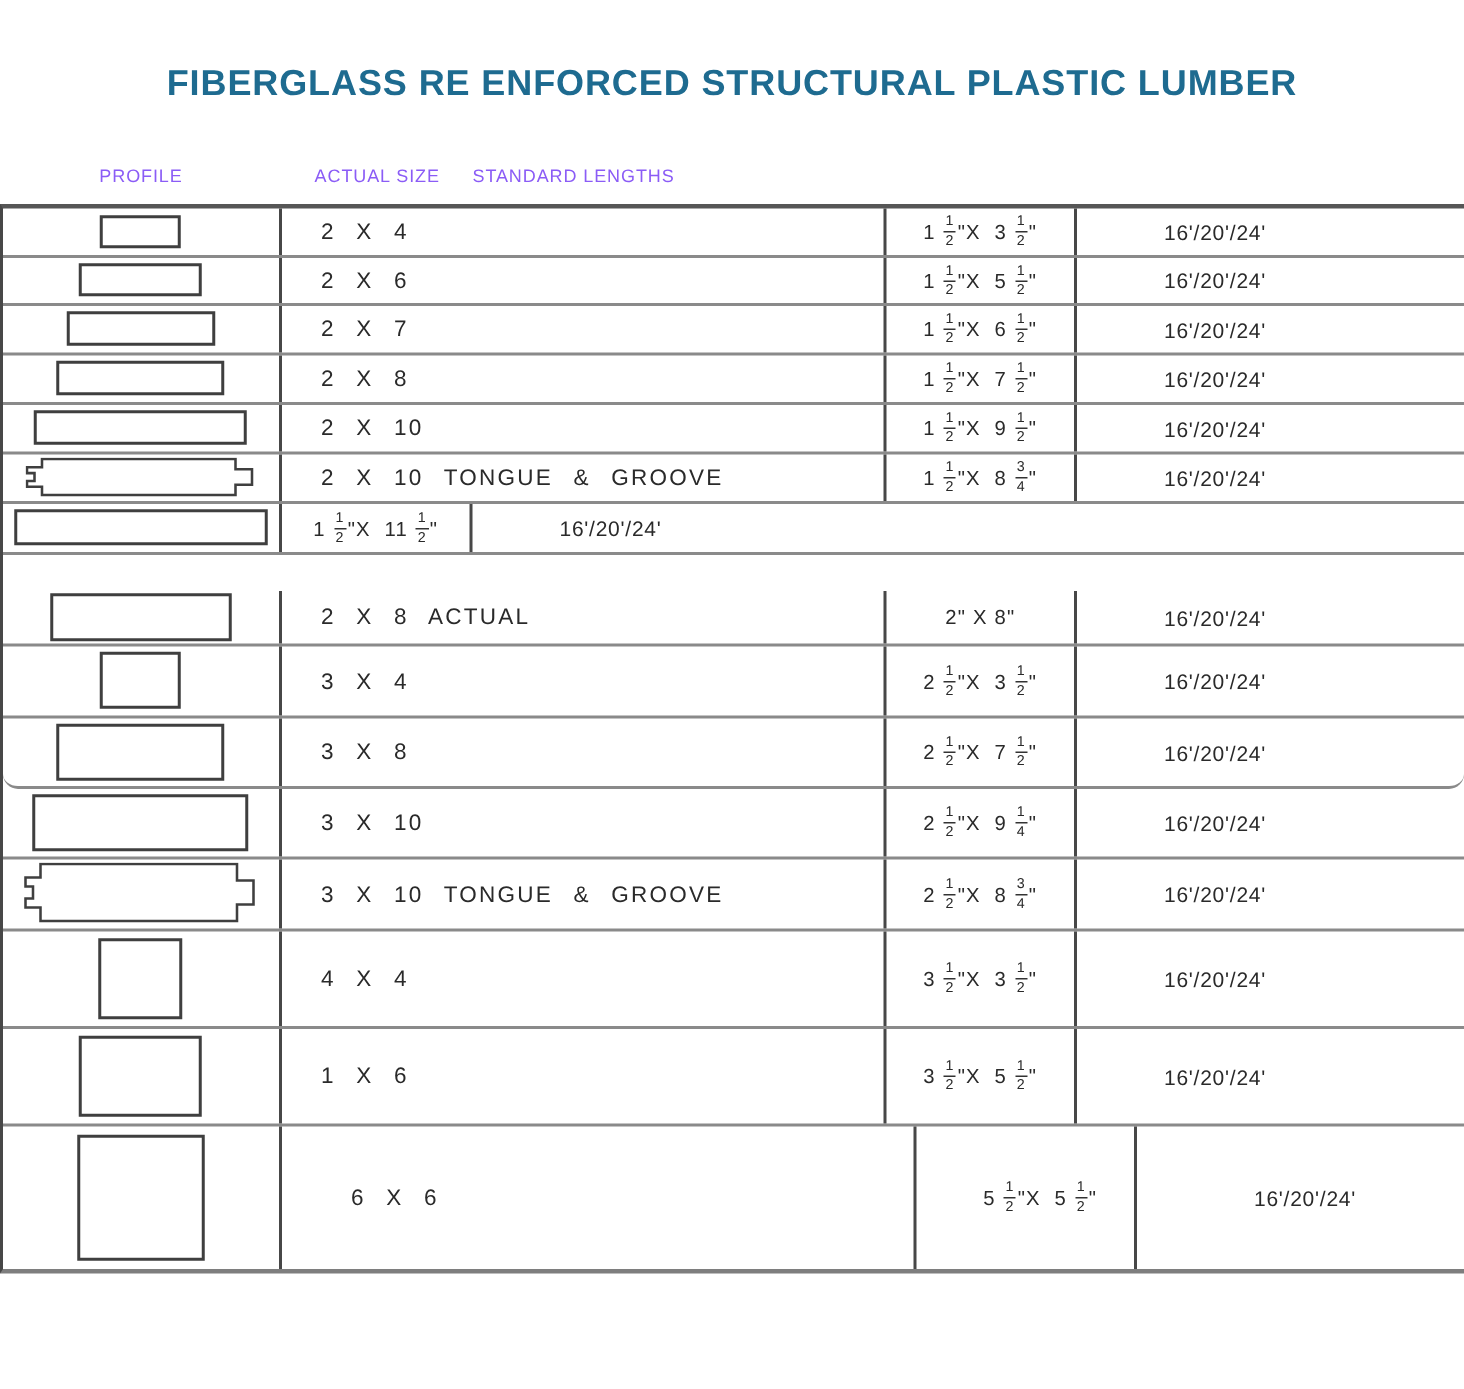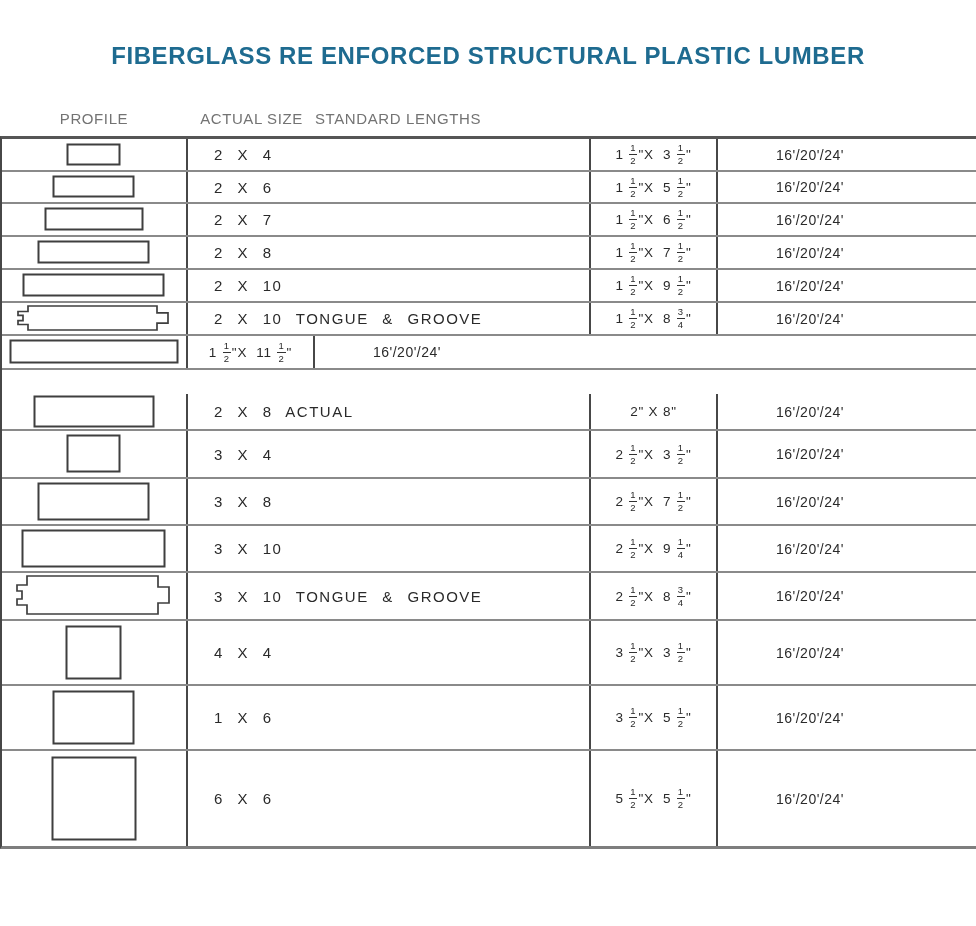--- a/index.html
+++ b/index.html
@@ -15,21 +15,21 @@
   .page{position:relative;width:976px;height:926px;background:var(--bg);overflow:hidden;}
   .page-title{
     position:absolute;top:42px;left:0;right:0;
     text-align:center;
     font-size:24px;font-weight:bold;letter-spacing:0.6px;
     color:var(--title-color);
   }
   .hdr-row{
     position:absolute;top:110px;left:0;right:0;
     display:flex;
-    color:#737373;font-size:15px;letter-spacing:0.6px;
+    color:#8b5cf6;font-size:12px;letter-spacing:0.6px;
   }
   .hdr-cell{flex:none;}
   .hdr-profile{width:188px;text-align:center;}
   .hdr-desc{width:475px;text-align:left;padding-left:26px;}
   .hdr-size{width:127px;text-align:center;}
   .hdr-len{width:186px;text-align:left;}
   .lumber-table{
     position:absolute;top:136px;left:0;width:976px;
     border-top:3px solid #565656;
     border-left:2px solid var(--grid-dark);
@@ -261,21 +261,21 @@
             </span>"X&nbsp;&nbsp;3&nbsp;<span class="frac">
               <span class="n">1</span>
               <span class="d">2</span>
             </span>"</span>
     </div>
     <div class="cell len-cell">
       <span class="len">16'/20'/24'</span>
     </div>
   </div>
 
-  <div class="row" style="height: 47px;">
+  <div class="row" style="height: 47px; border-radius: 10px;">
     <div class="cell profile-cell">
           <svg width="114" height="40" class="profile-svg">
             <rect x="1.5" y="1.5" width="110" height="36" stroke-width="2" fill="none" stroke="#3f3f3f"></rect>
           </svg>
         </div>
     <div class="cell desc-cell">
       <span class="desc">3 X 8</span>
     </div>
     <div class="cell size-cell">
       <span class="size">2&nbsp;<span class="frac">
@@ -376,21 +376,21 @@
             </span>"X&nbsp;&nbsp;5&nbsp;<span class="frac">
               <span class="n">1</span>
               <span class="d">2</span>
             </span>"</span>
     </div>
     <div class="cell len-cell">
       <span class="len">16'/20'/24'</span>
     </div>
   </div>
 
-  <div class="row" style="height: 95px;">
+  <div class="row" style="height: 95px; gap: 20px;">
     <div class="cell profile-cell">
           <svg width="87" height="86" class="profile-svg">
             <rect x="1.5" y="1.5" width="83" height="82" stroke-width="2" fill="none" stroke="#3f3f3f"></rect>
           </svg>
         </div>
     <div class="cell desc-cell">
       <span class="desc">6 X 6</span>
     </div>
     <div class="cell size-cell">
       <span class="size">5&nbsp;<span class="frac">

